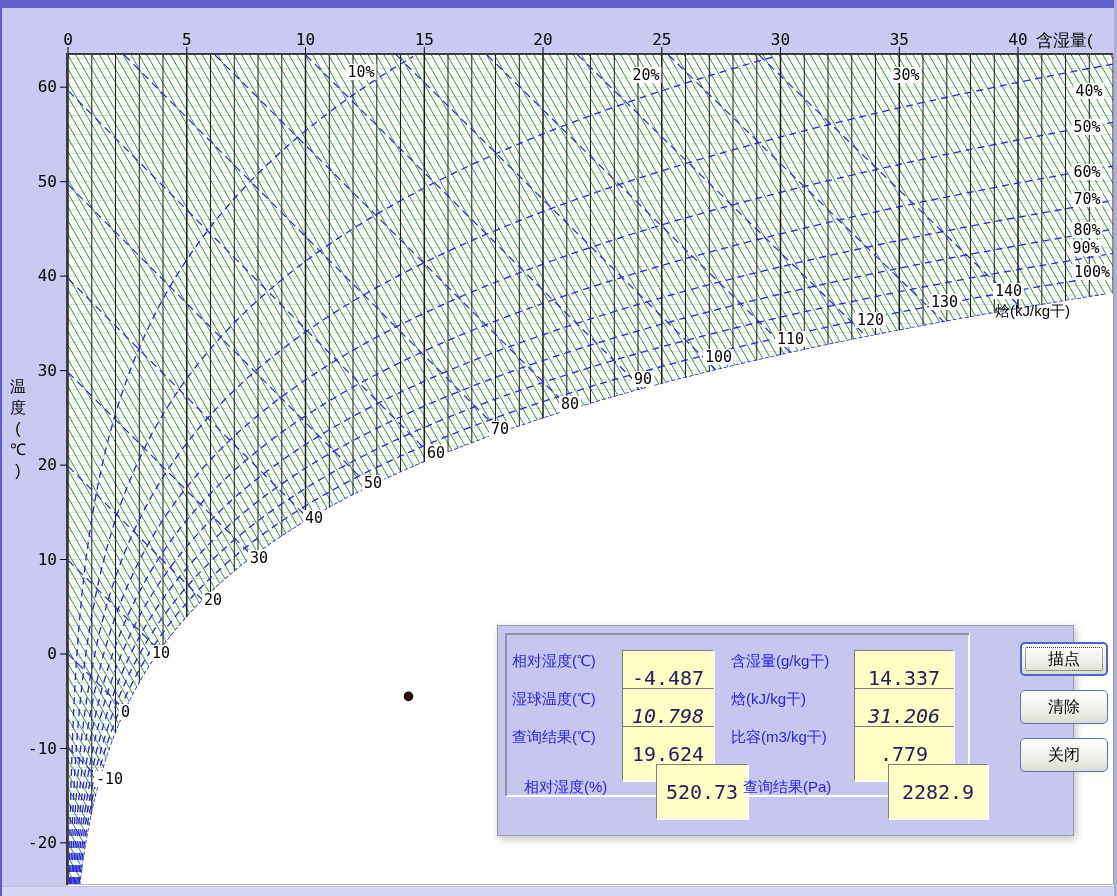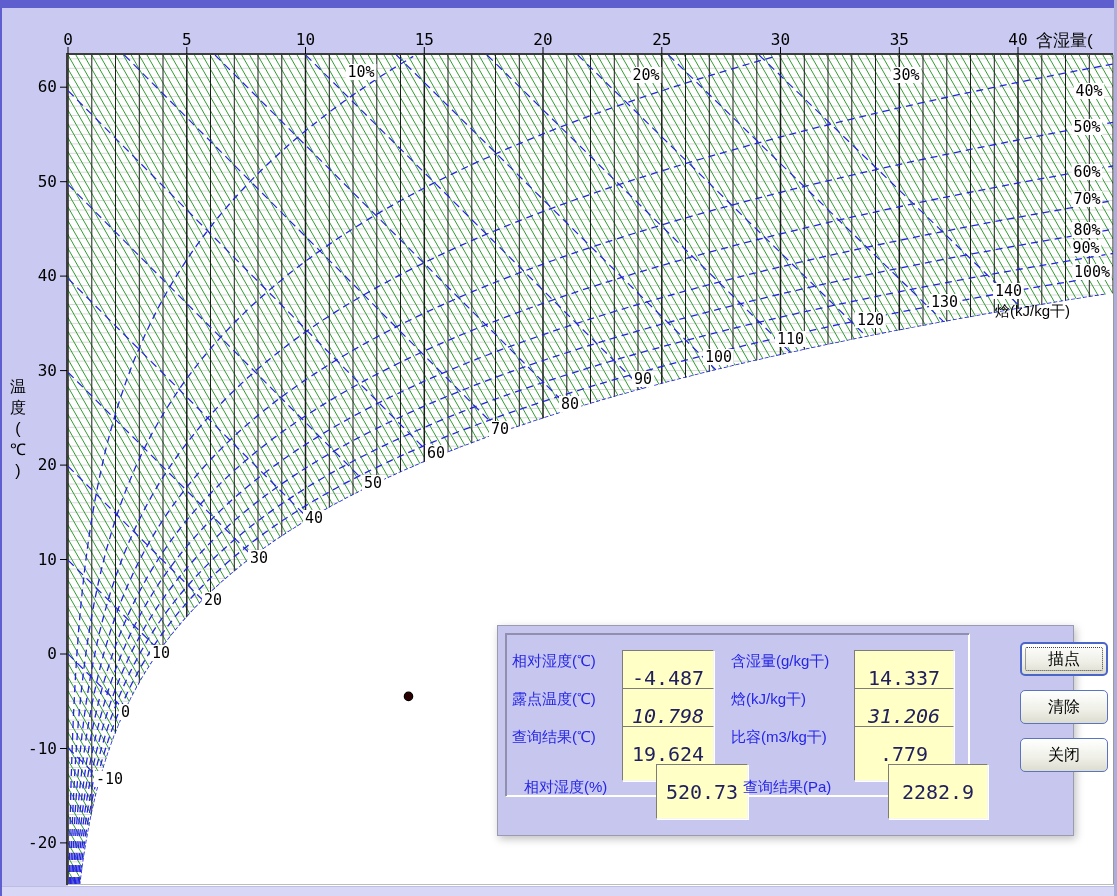--- a/index.html
+++ b/index.html
@@ -581,21 +581,21 @@
 
   <div class="dialog">
     <div class="dlg-body">
       <div class="groupbox"></div>
 
       <span class="f-label c1l r1l">相对湿度(℃)</span>
       <input class="f-input c1i r1i" readonly="" value="-4.487" style="">
       <span class="f-label c2l r1l">含湿量(g/kg干)</span>
       <input class="f-input c2i r1i" readonly="" value="14.337" style="">
 
-      <span class="f-label c1l r2l">露点温度(℃)</span>
+      <span class="f-label c1l r2l">湿球温度(℃)</span>
       <input class="f-input c1i r2i" readonly="" value="10.798" style="">
       <span class="f-label c2l r2l">焓(kJ/kg干)</span>
       <input class="f-input c2i r2i" readonly="" value="31.206" style="">
 
       <span class="f-label c1l r3l">查询结果(℃)</span>
       <input class="f-input c1i r3i" readonly="" value="19.624" style="">
       <span class="f-label c2l r3l">比容(m3/kg干)</span>
       <input class="f-input c2i r3i" readonly="" value=".779" style="">
 
       <span class="f-label c1l r4l">相对湿度(%)</span>

